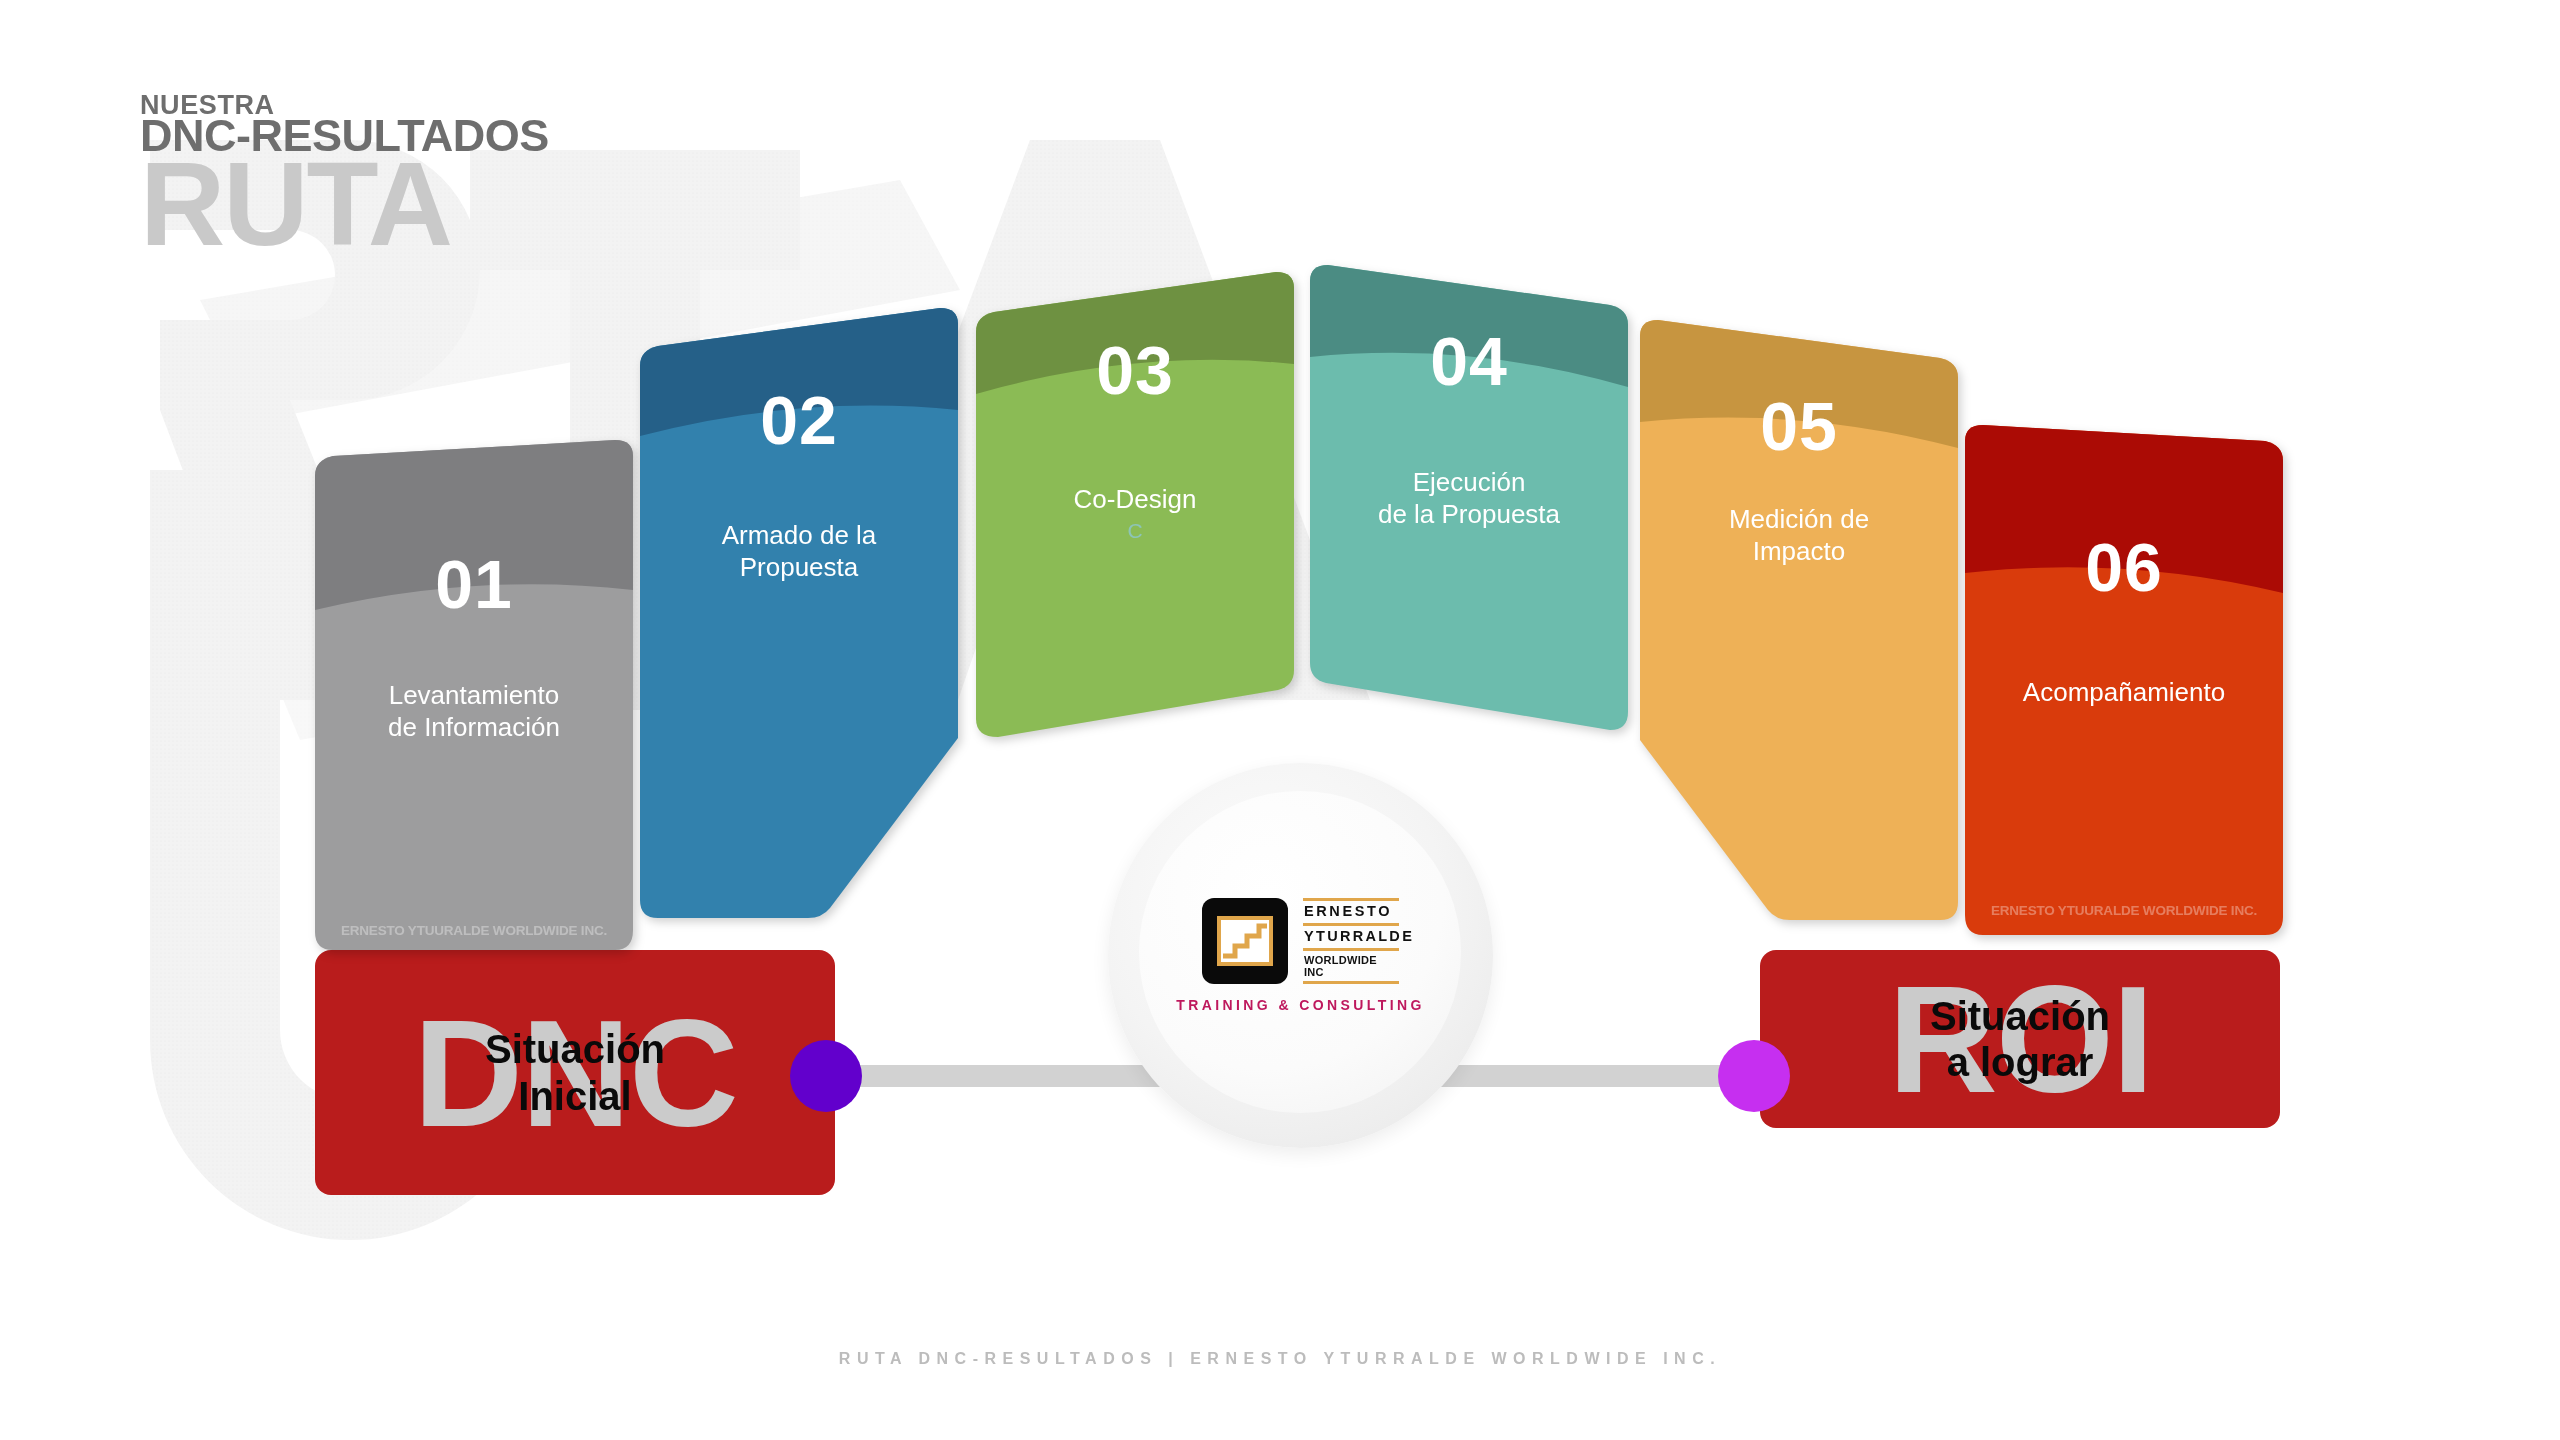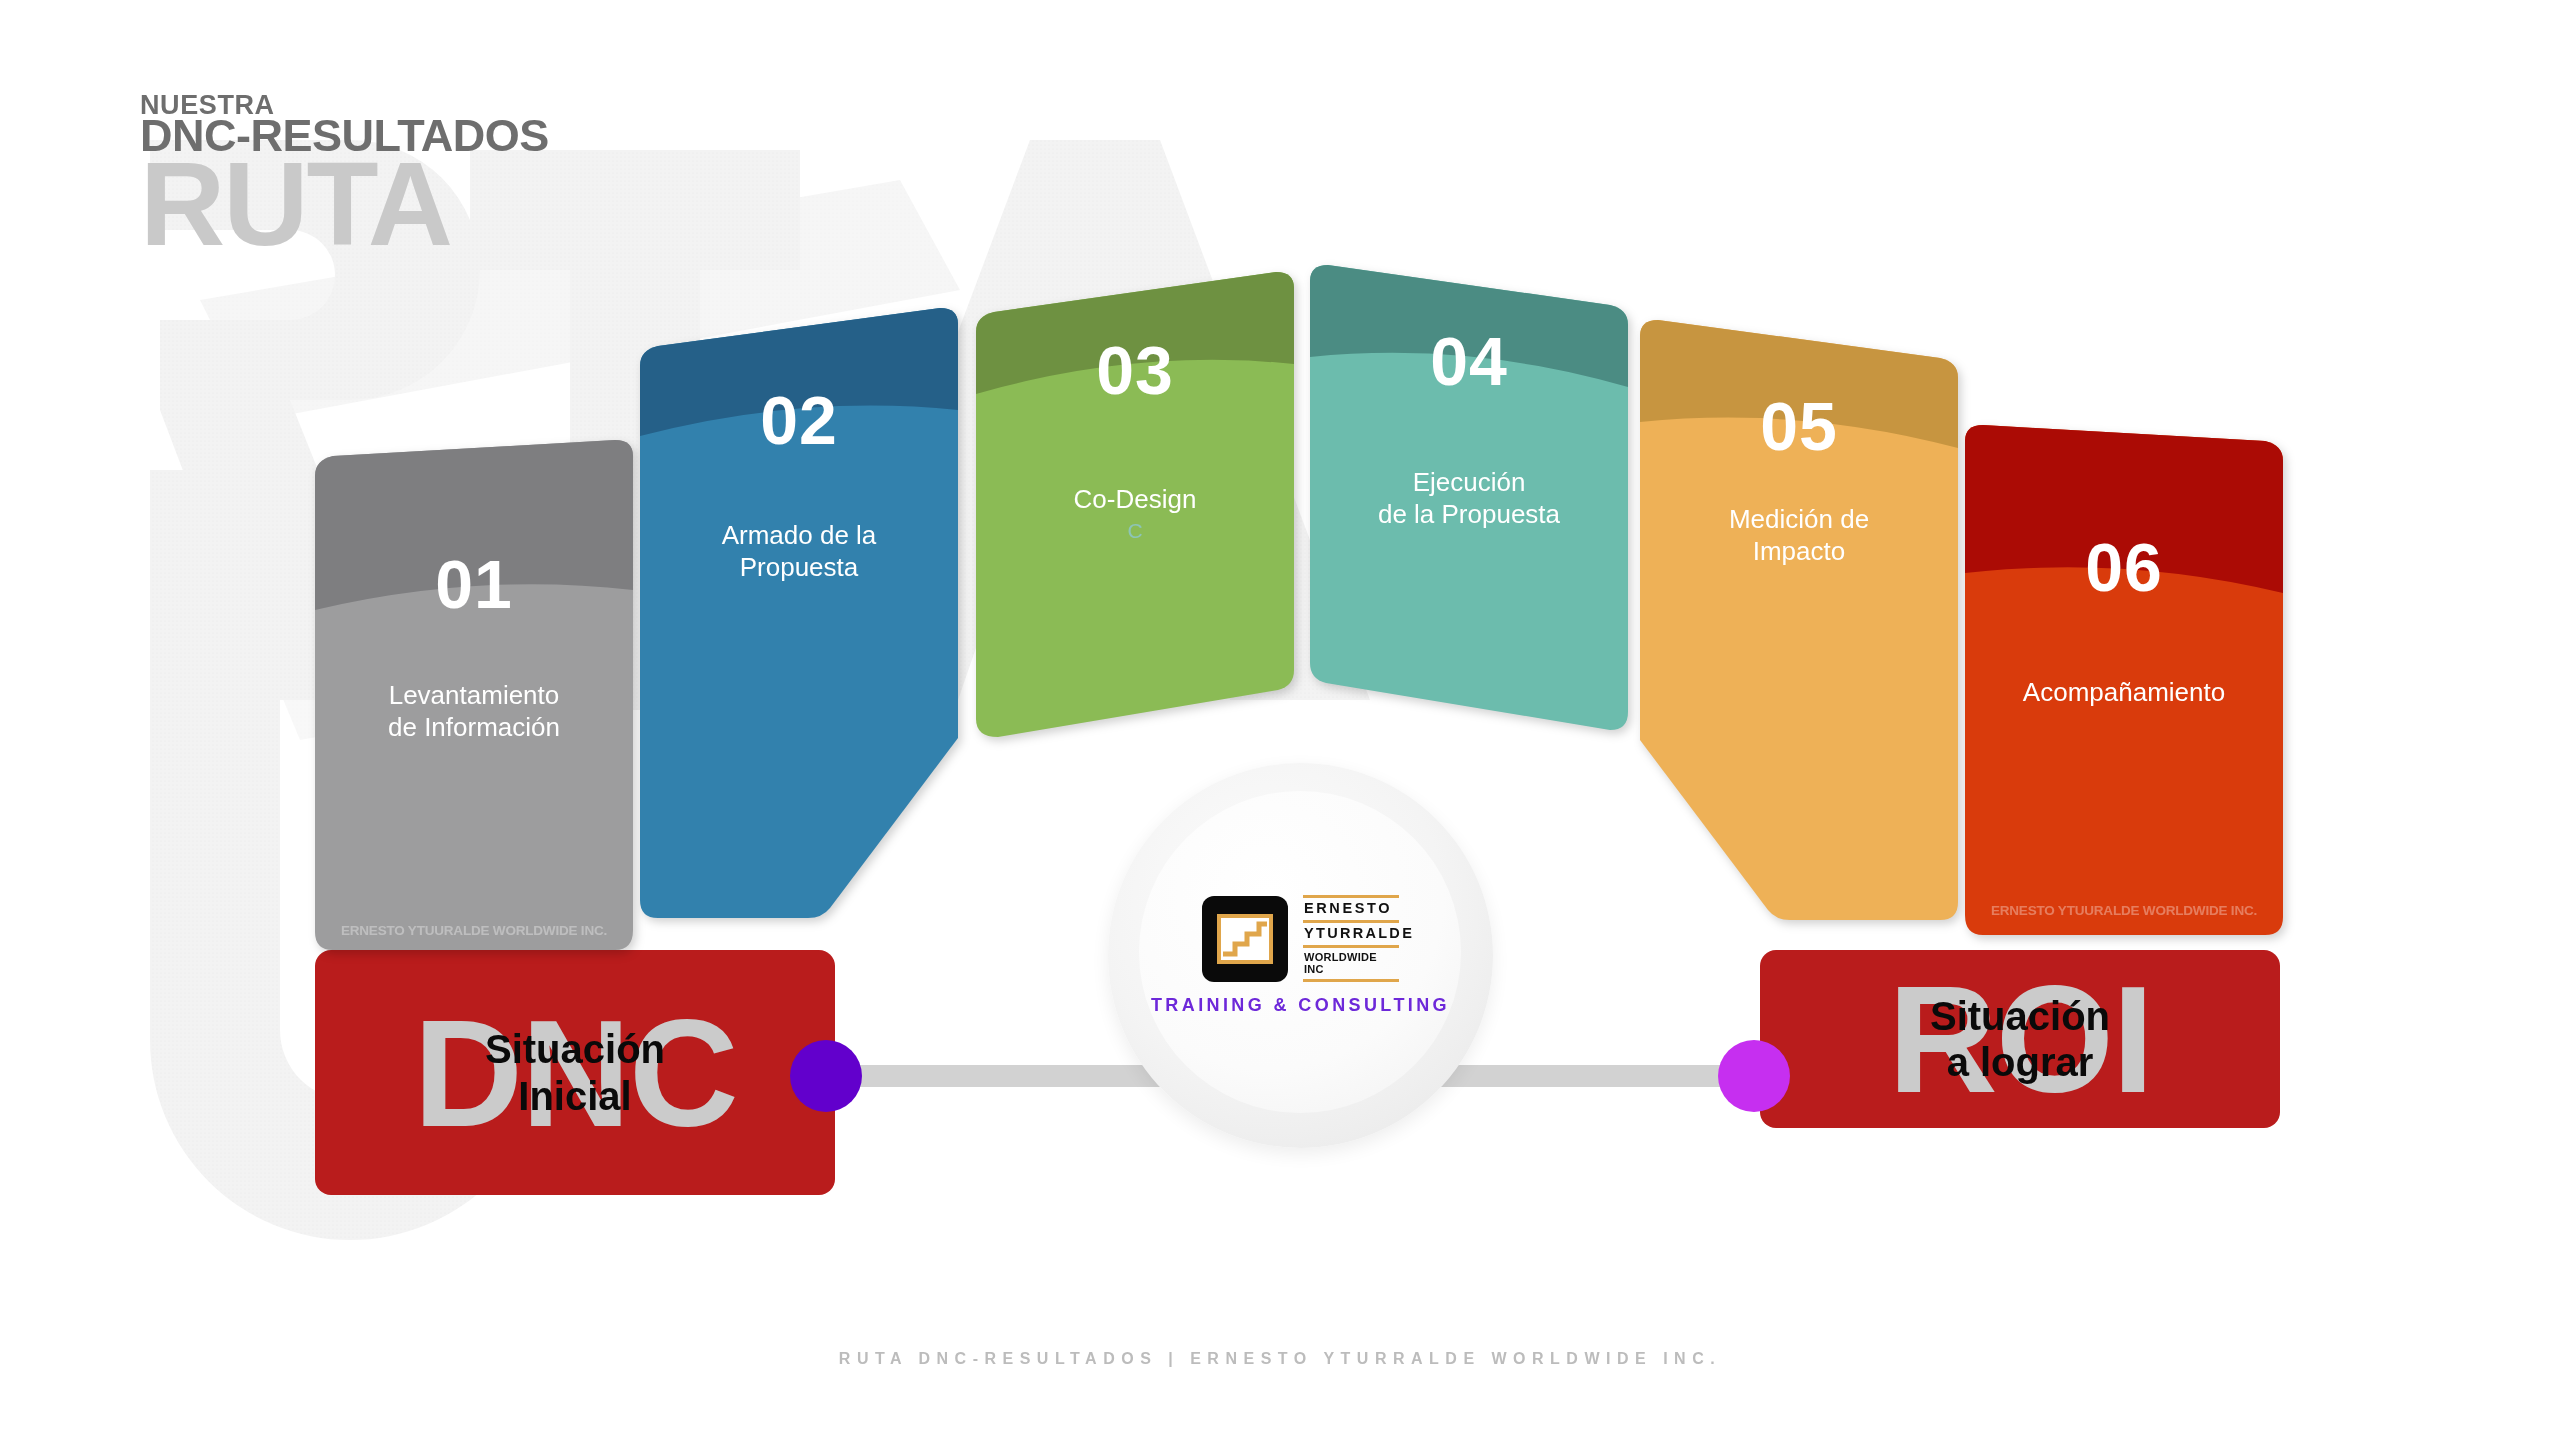--- a/index.html
+++ b/index.html
@@ -94,22 +94,22 @@
   }
   .logo-l2 {
     font-size:14.5px; font-weight:bold; color:#111; letter-spacing:2.3px;
     padding:3px 0 3px 1px; line-height:1.1;
   }
   .logo-l3 {
     font-size:11px; font-weight:bold; color:#111; letter-spacing:0.3px;
     padding:3px 0 3px 1px; line-height:1.1;
   }
   #logo-tag {
-    margin-top:13px; font-size:18px; font-weight:bold;
-    color:#6d28d9; letter-spacing:3.4px;
+    margin-top:13px; font-size:14px; font-weight:bold;
+    color:#be185d; letter-spacing:3.4px;
   }
 
   
   #connector-left, #connector-right {
     position:absolute; height:22px; background:#d2d2d2; z-index:8;
   }
   #connector-left  { left:820px;  top:1065px; width:480px; }
   #connector-right { left:1300px; top:1065px; width:480px; }
 
   .node-dot {

